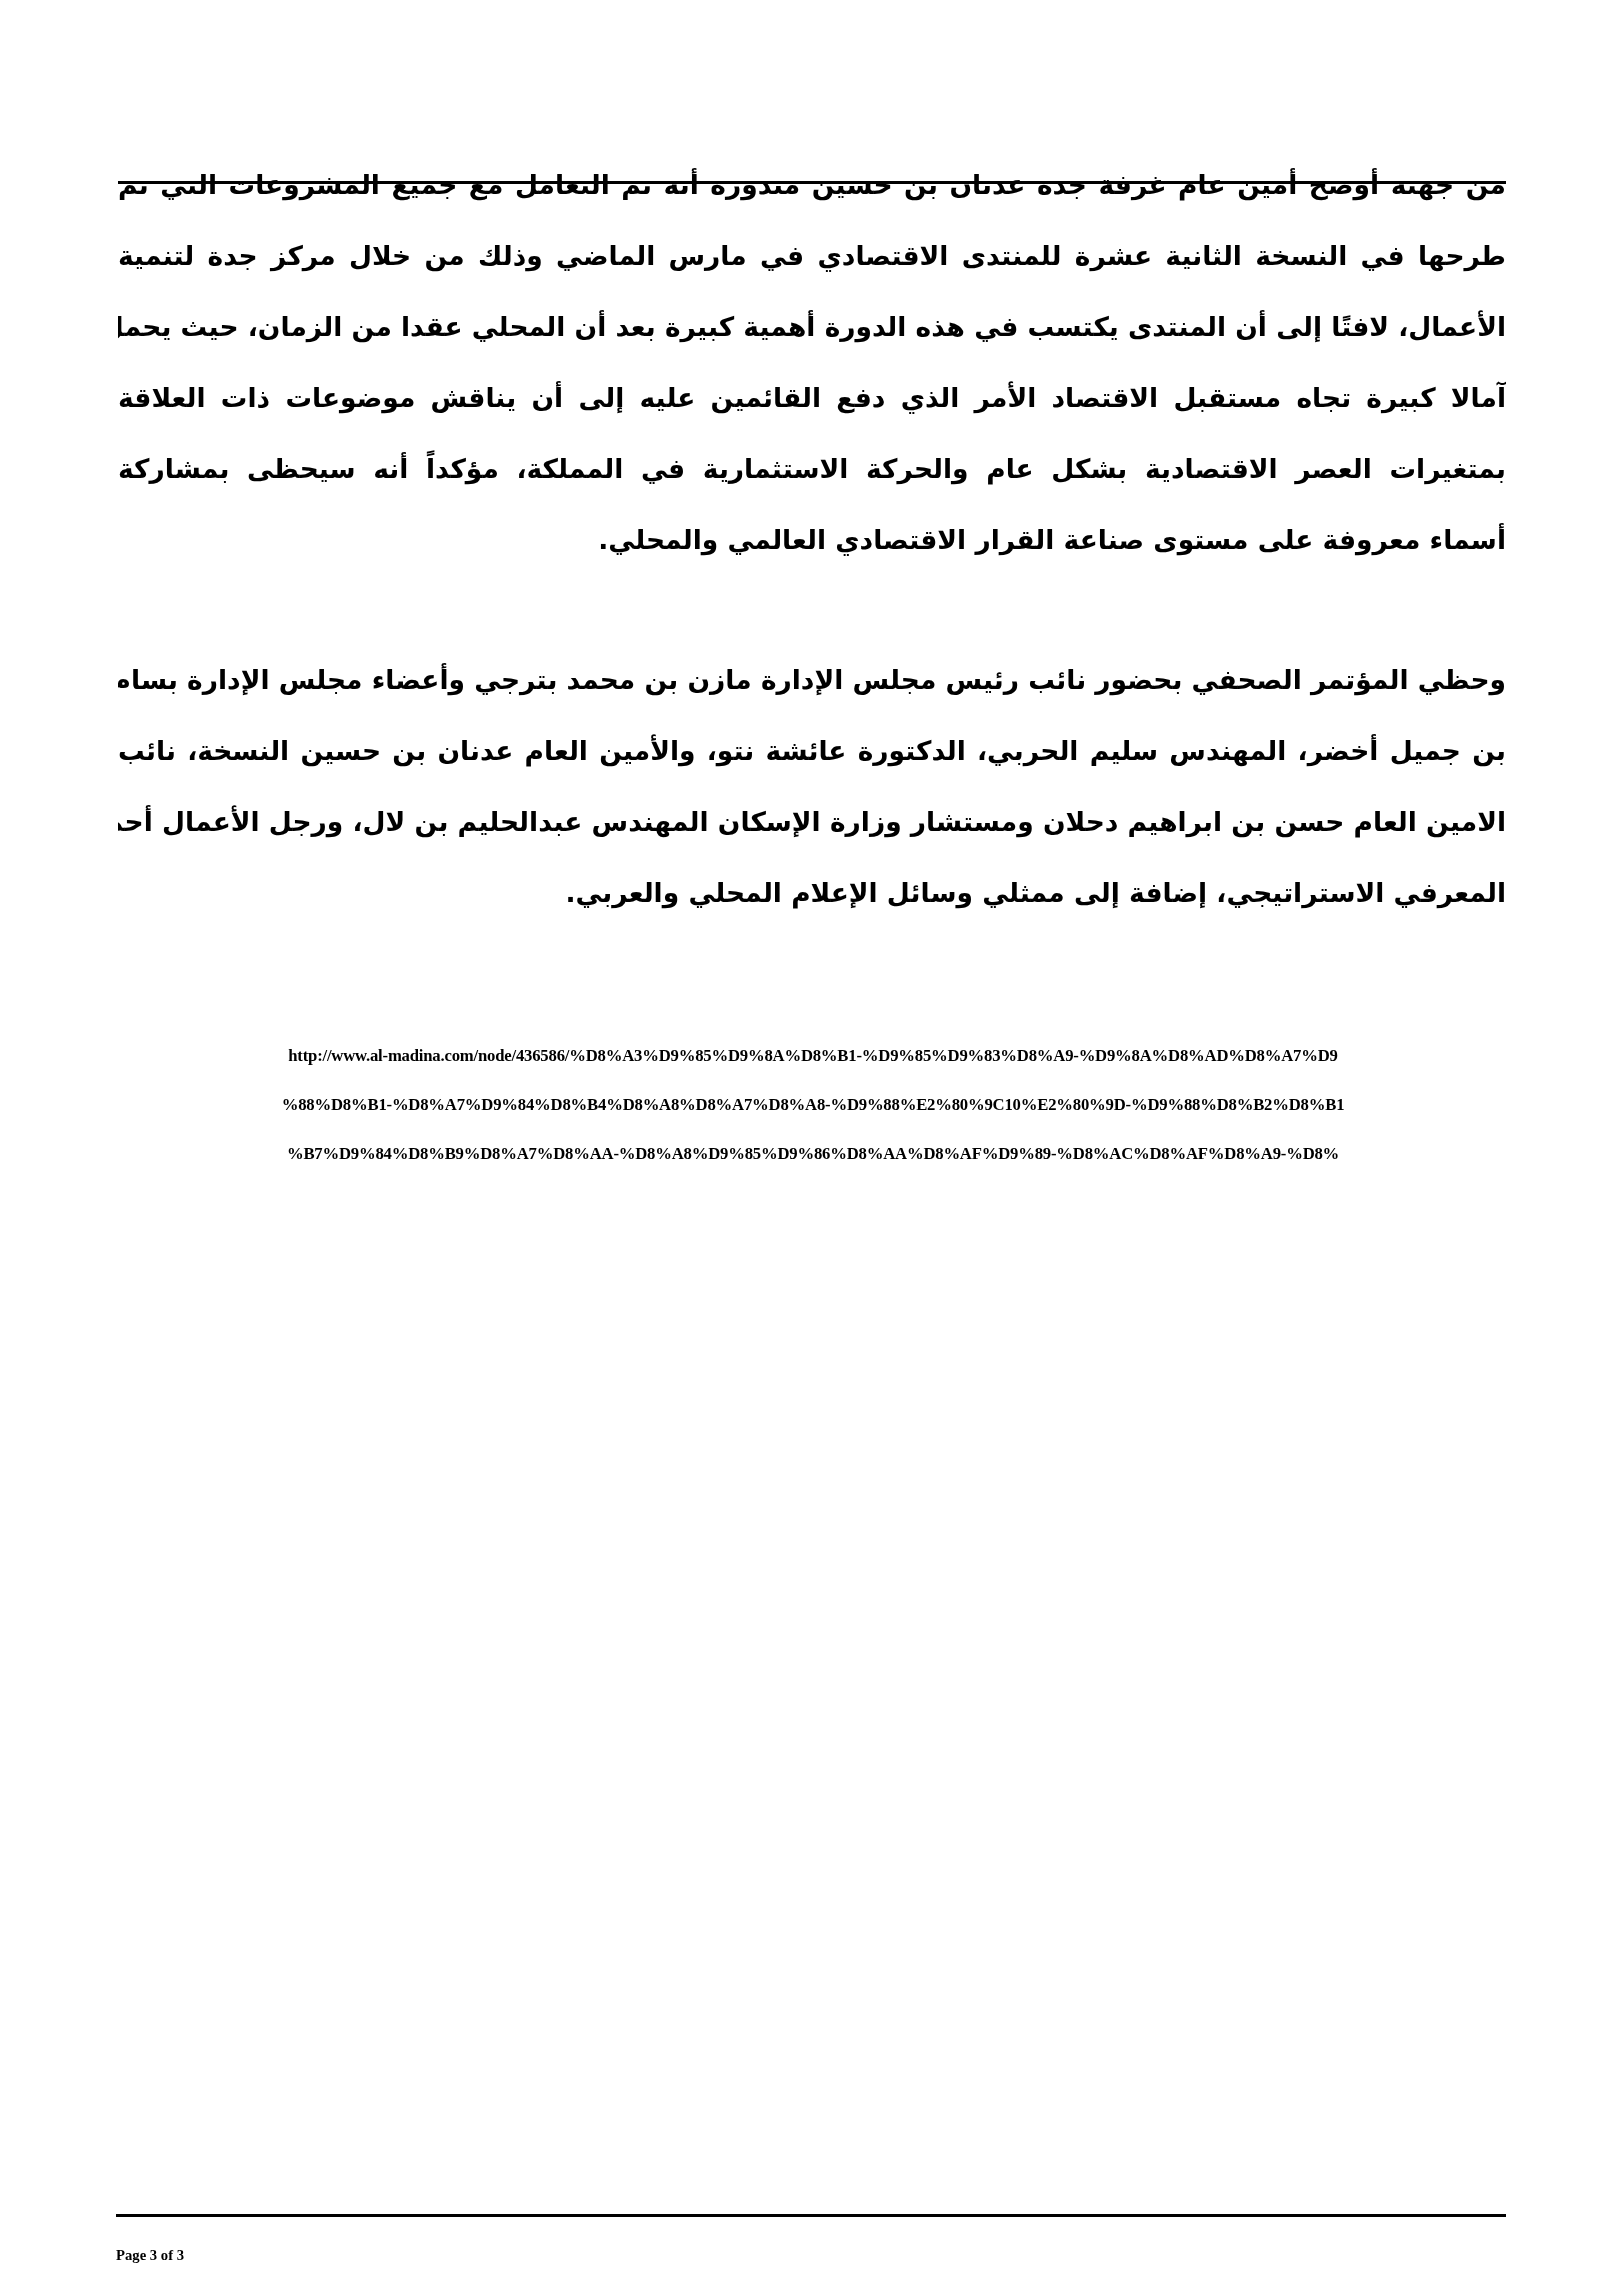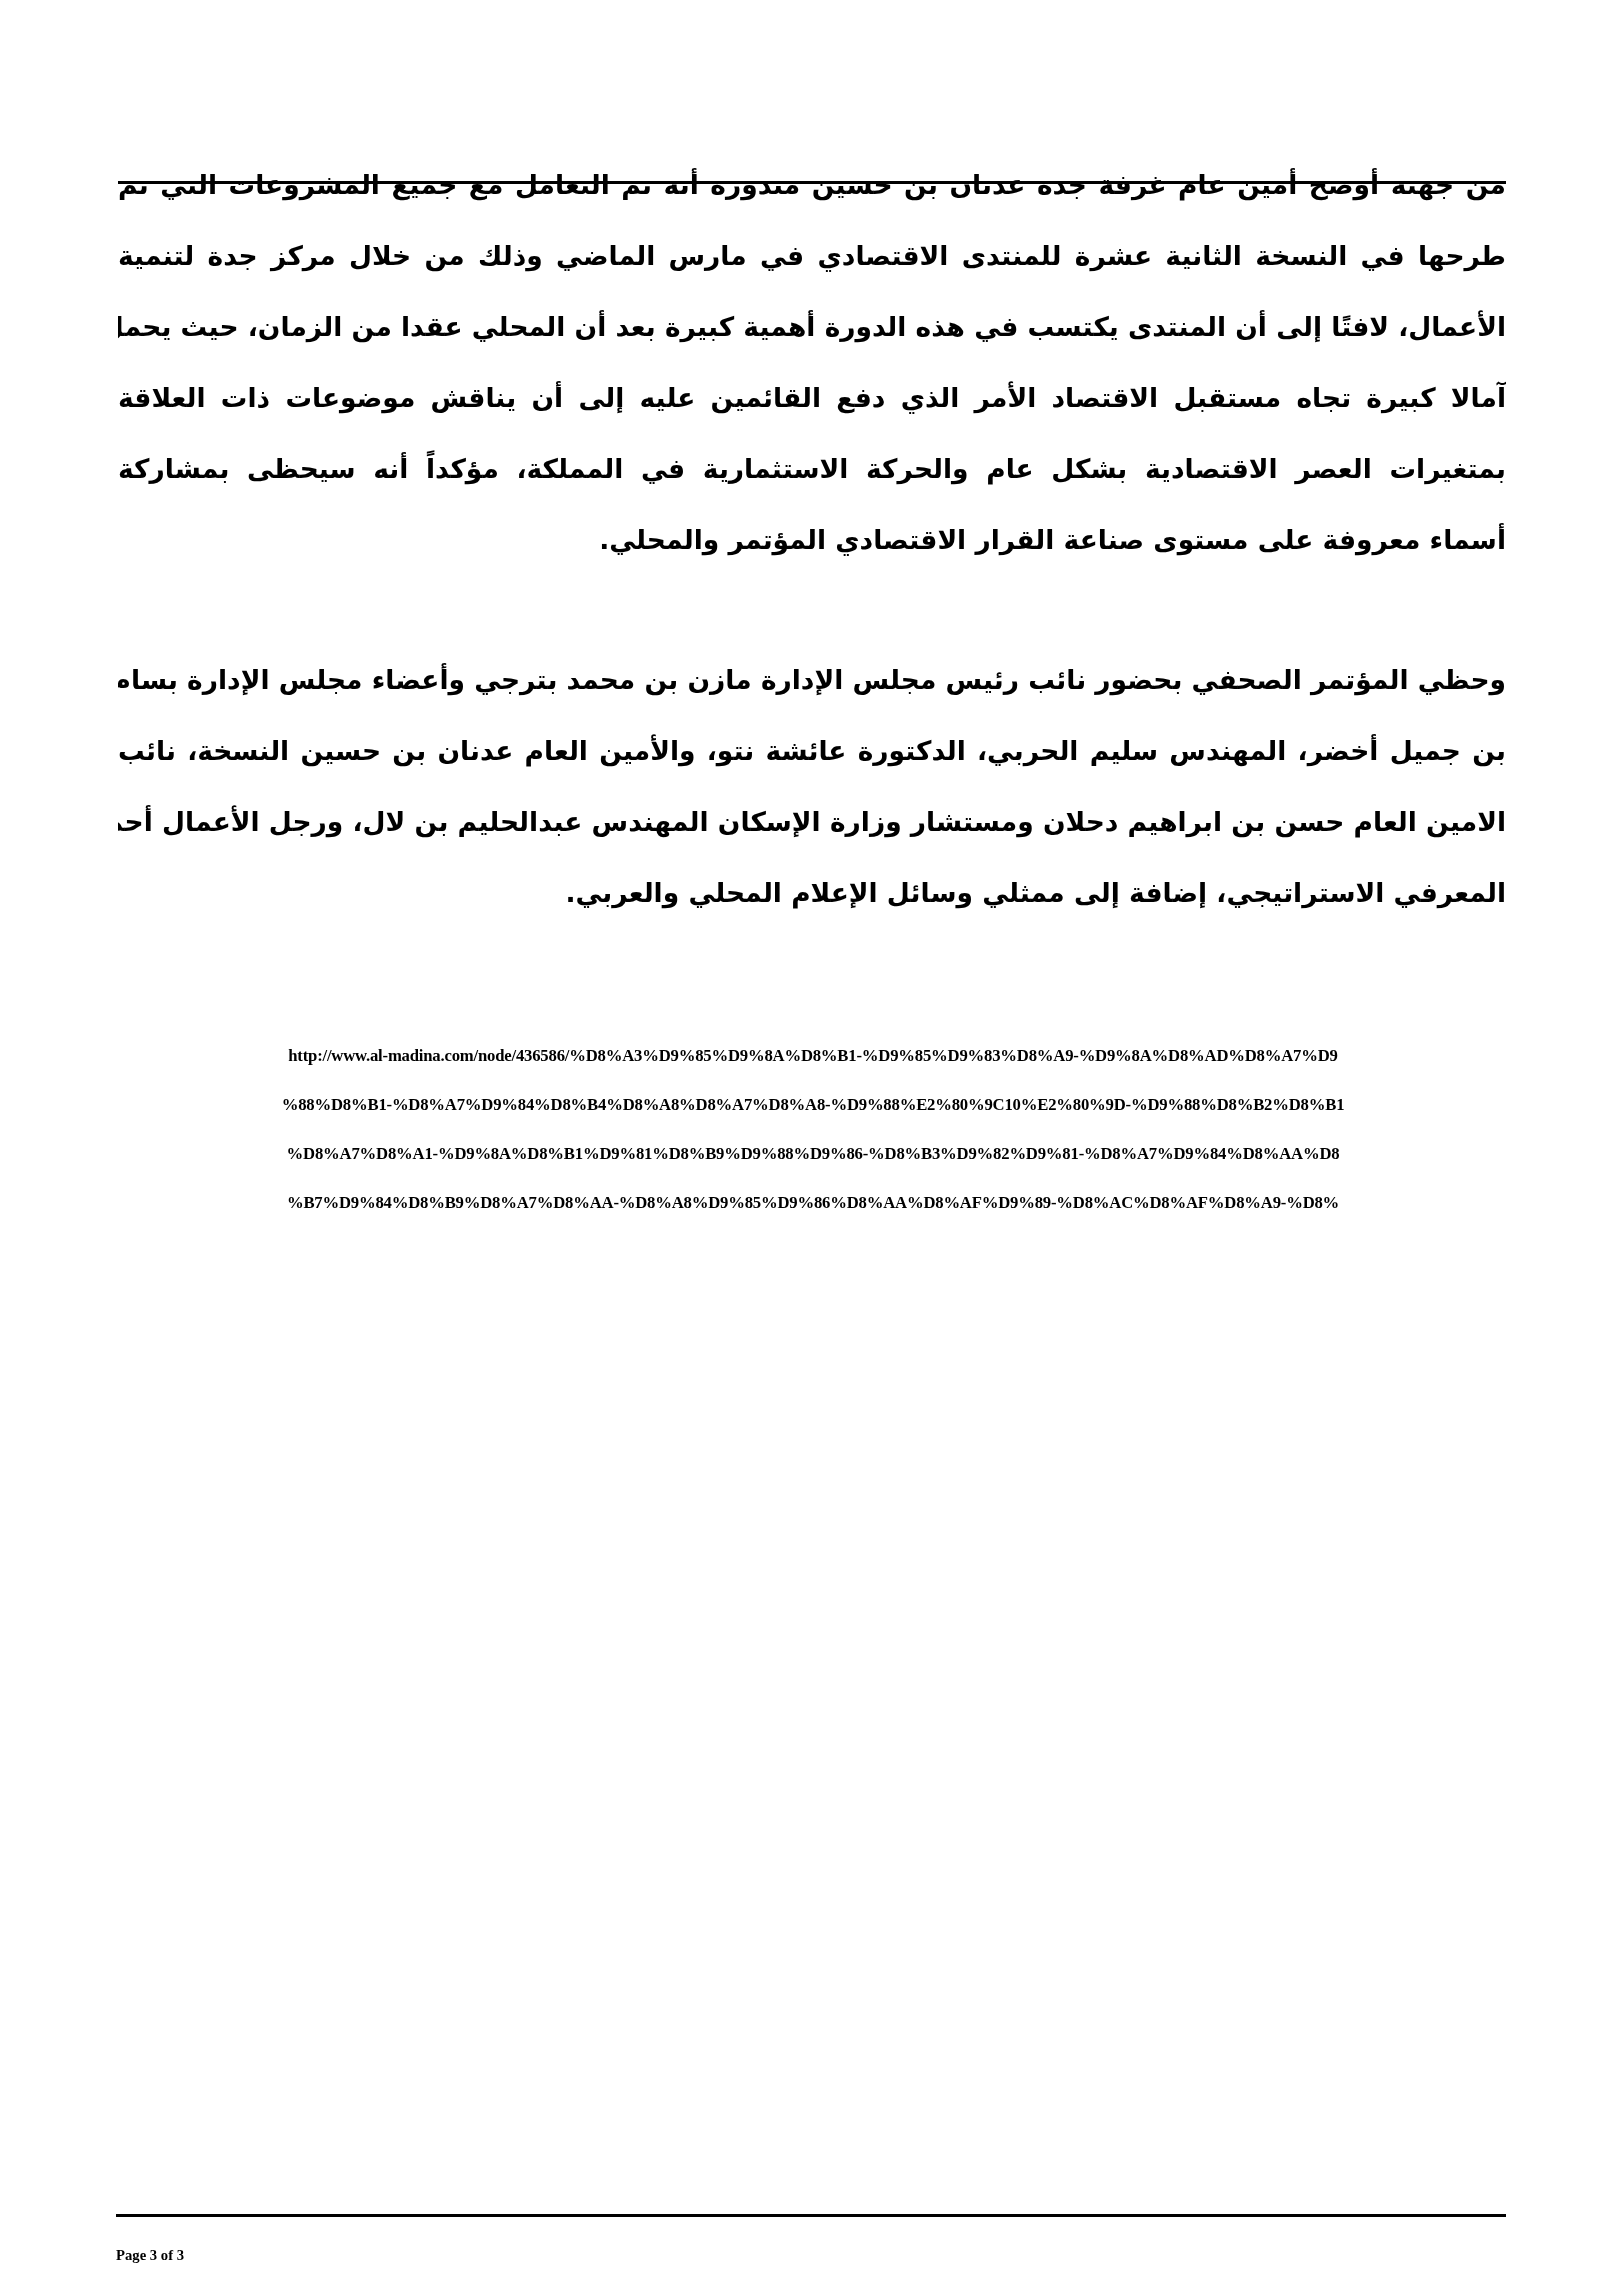--- a/index.html
+++ b/index.html
@@ -41,34 +41,33 @@
 
   <div class="ar-block" id="p1">
     <span class="ar-line struck">
       <span>من جهته أوضح أمين عام غرفة جدة عدنان بن حسين مندورة أنه تم التعامل مع جميع المشروعات التي تم</span>
       <span class="strike"></span>
     </span>
     <span class="ar-line">طرحها في النسخة الثانية عشرة للمنتدى الاقتصادي في مارس الماضي وذلك من خلال مركز جدة لتنمية</span>
     <span class="ar-line">الأعمال، لافتًا إلى أن المنتدى يكتسب في هذه الدورة أهمية كبيرة بعد أن المحلي عقدا من الزمان، حيث يحمل</span>
     <span class="ar-line">آمالا كبيرة تجاه مستقبل الاقتصاد الأمر الذي دفع القائمين عليه إلى أن يناقش موضوعات ذات العلاقة</span>
     <span class="ar-line">بمتغيرات العصر الاقتصادية بشكل عام والحركة الاستثمارية في المملكة، مؤكداً أنه سيحظى بمشاركة</span>
-    <span class="ar-line last">أسماء معروفة على مستوى صناعة القرار الاقتصادي المؤتمر والمحلي.</span>
+    <span class="ar-line last">أسماء معروفة على مستوى صناعة القرار الاقتصادي العالمي والمحلي.</span>
   </div>
 
   <div class="ar-block" id="p2">
     <span class="ar-line">وحظي المؤتمر الصحفي بحضور نائب رئيس مجلس الإدارة مازن بن محمد بترجي وأعضاء مجلس الإدارة بسام</span>
     <span class="ar-line">بن جميل أخضر، المهندس سليم الحربي، الدكتورة عائشة نتو، والأمين العام عدنان بن حسين النسخة، نائب</span>
     <span class="ar-line">الامين العام حسن بن ابراهيم دحلان ومستشار وزارة الإسكان المهندس عبدالحليم بن لال، ورجل الأعمال أحمد</span>
     <span class="ar-line last">المعرفي الاستراتيجي، إضافة إلى ممثلي وسائل الإعلام المحلي والعربي.</span>
   </div>
 
   <div class="url-block">
     <span class="url-line">http://www.al-madina.com/node/436586/%D8%A3%D9%85%D9%8A%D8%B1-%D9%85%D9%83%D8%A9-%D9%8A%D8%AD%D8%A7%D9</span>
     <span class="url-line">%88%D8%B1-%D8%A7%D9%84%D8%B4%D8%A8%D8%A7%D8%A8-%D9%88%E2%80%9C10%E2%80%9D-%D9%88%D8%B2%D8%B1</span>
-    <span class="url-line">%D8%A7%D8%A1-%D9%8A%D8%B1%D9%81%D8%B9%D9%88%D9%86-%D8%B3%D9%82%D9%81-%D8%A7%D9%84%D8%AA%D8</span>
     <span class="url-line">%B7%D9%84%D8%B9%D8%A7%D8%AA-%D8%A8%D9%85%D9%86%D8%AA%D8%AF%D9%89-%D8%AC%D8%AF%D8%A9-%D8%</span>
   </div>
 
   <div class="footer-rule"></div>
   <div class="footer-text">Page 3 of 3</div>
 
 </div>
 
 
 </body></html>

